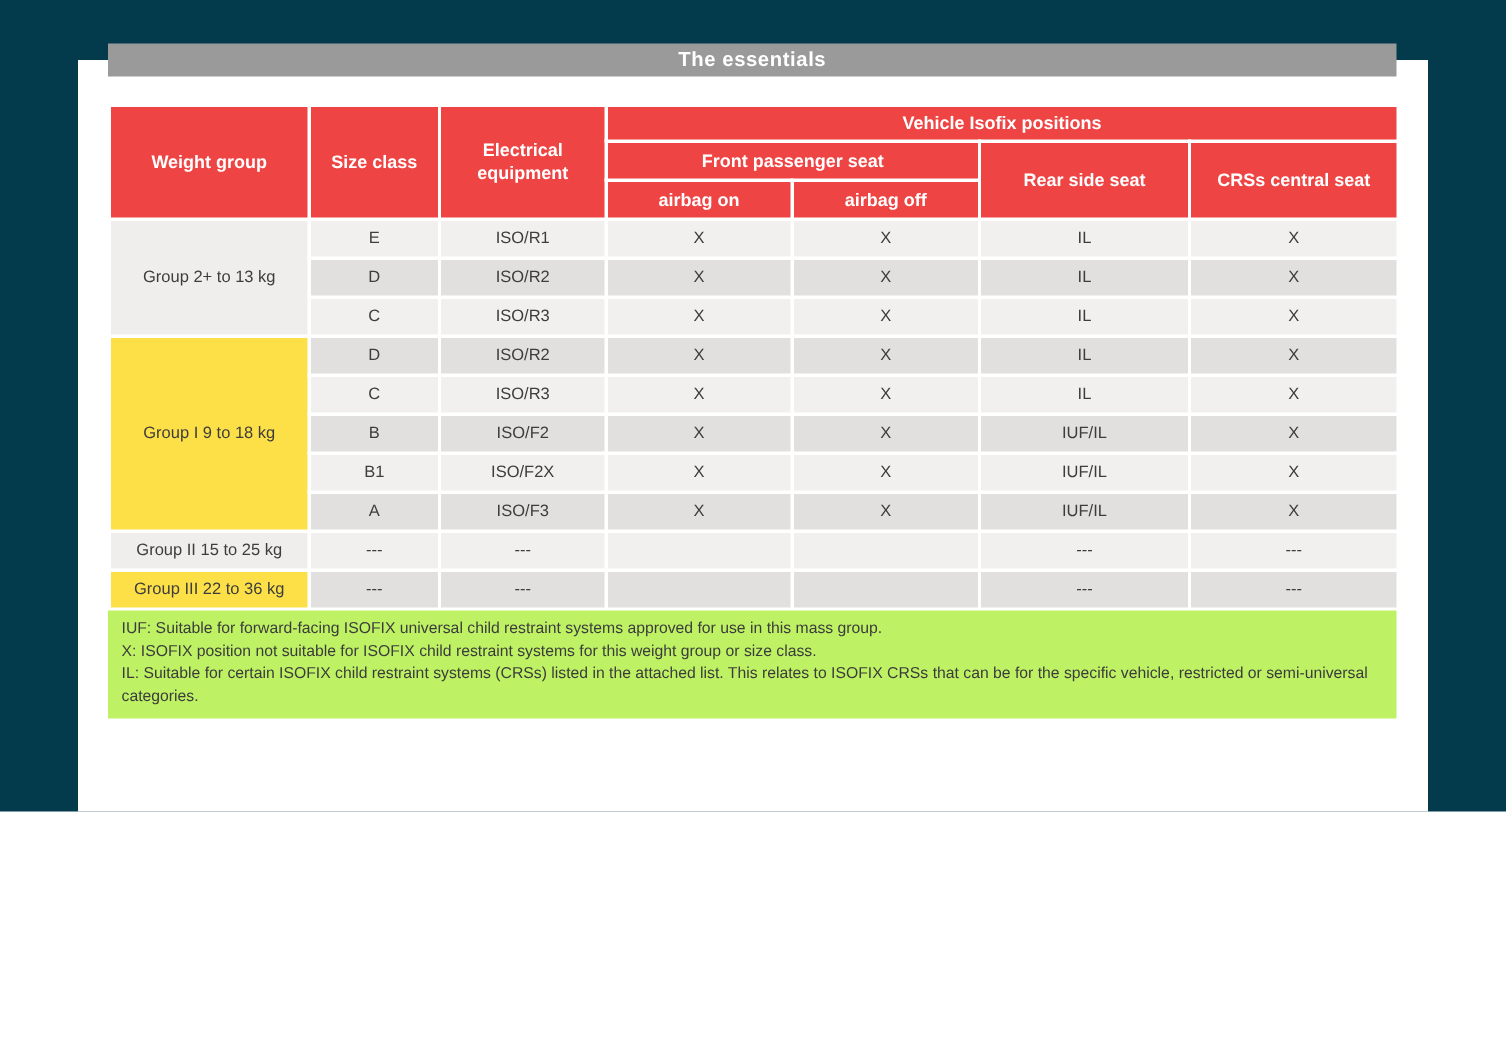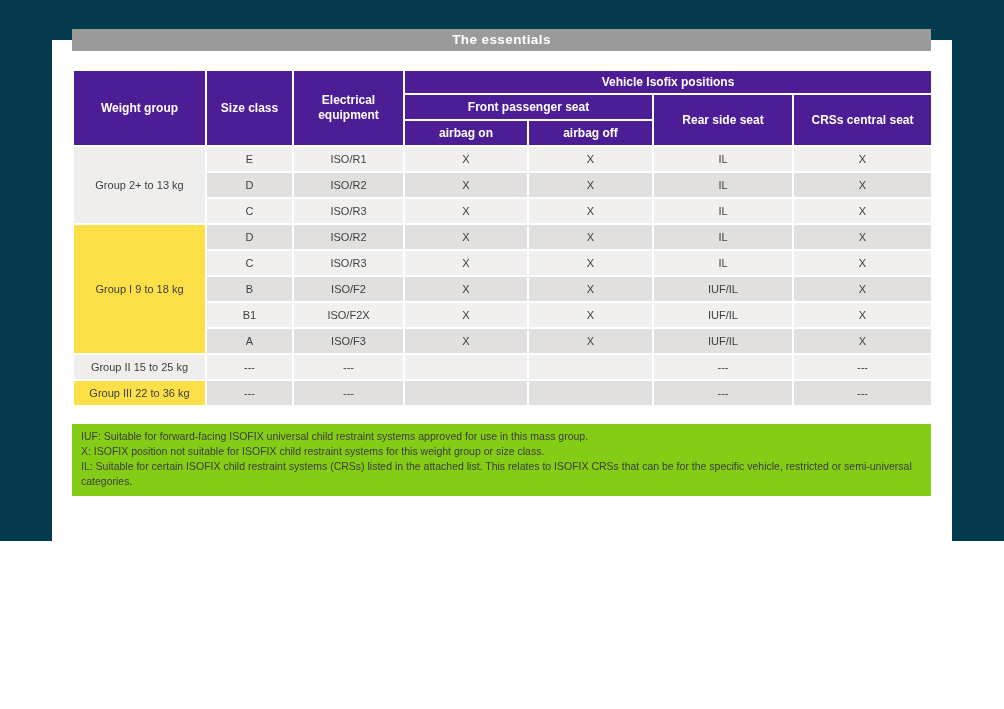--- a/index.html
+++ b/index.html
@@ -45,43 +45,43 @@
     width: 859px;
   }
   table.isofix th, table.isofix td {
     border: 2px solid #ffffff;
     text-align: center;
     vertical-align: middle;
     padding: 0 4px;
     overflow: hidden;
   }
   table.isofix th {
-    background: #4c1d95;
+    background: #ef4444;
     color: #ffffff;
     font-size: 12px;
     font-weight: 600;
     line-height: 1.25;
   }
   tr.hrow1 { height: 24px; }
   tr.hrow2 { height: 26px; }
   tr.hrow3 { height: 26px; }
   table.isofix td {
     font-size: 11px;
     color: #3d3d3d;
     height: 24px;
   }
   .light  { background: #f1f0ee; }
   .dark   { background: #e1e0de; }
   .gcell-light { background: #efeeec; }
   .gcell-dark  { background: #fde047; }
   .notes {
     width: 859px;
     box-sizing: border-box;
-    margin-top: 17px;
-    background: #84cc16;
+    margin-top: 0;
+    background: #bef264;
     padding: 5px 9px 7px 9px;
     font-size: 10.5px;
     line-height: 15px;
     color: #3c3c3c;
   }
   .notes p { margin: 0; }
   .page-number {
     position: absolute;
     left: 31px;
     top: 653px;

